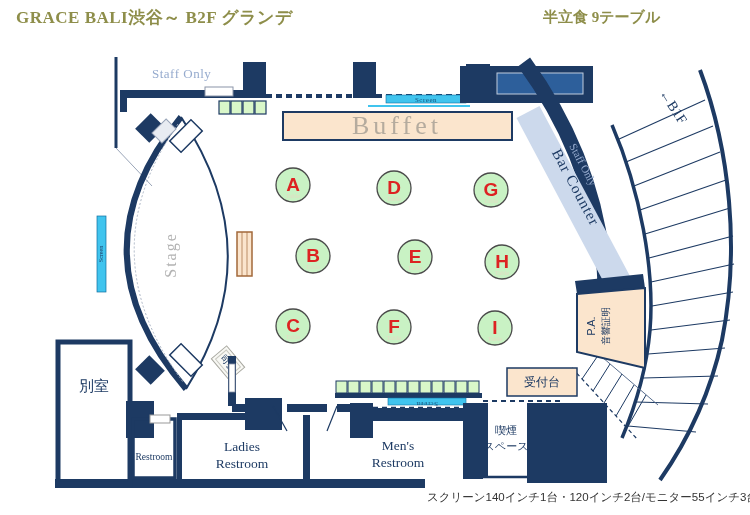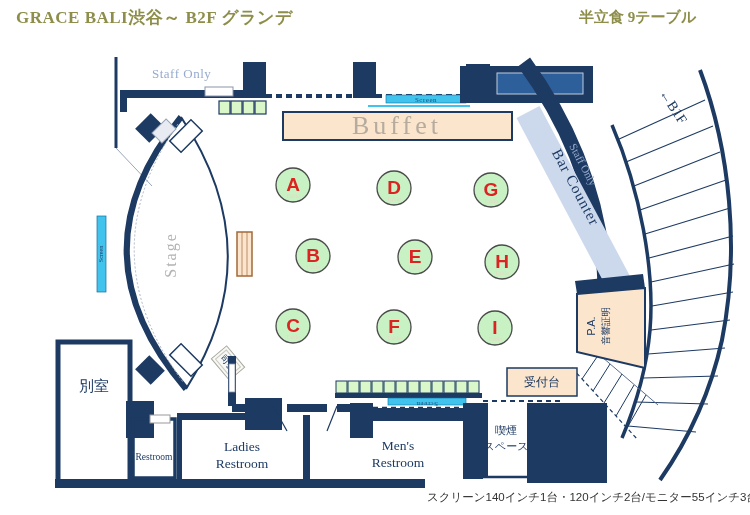--- a/index.html
+++ b/index.html
@@ -1,20 +1,20 @@
 <!DOCTYPE html>
 <html><head>
 <meta charset="utf-8">
 <style>
   html,body{margin:0;padding:0;background:#fff;}
   .canvas{position:relative;width:750px;height:515px;background:#ffffff;overflow:hidden;
           font-family:"Liberation Serif", serif;text-align:right;}
   .hdr{position:absolute;color:#8e8e4a;font-weight:bold;white-space:nowrap;}
   .title{left:16px;top:6px;font-size:17px;letter-spacing:.5px;}
-  .subtitle{left:543px;top:8px;font-size:15px;margin-left:36px;}
+  .subtitle{left:543px;top:8px;font-size:15px;}
   .footnote{position:absolute;left:427px;top:490px;font-size:11.5px;color:#333;
             font-family:"Liberation Sans", sans-serif;white-space:nowrap;}
   svg{position:absolute;left:0;top:0;}
   svg text{font-family:"Liberation Serif", serif;fill:#1d3a63;}
   .staff{fill:#96abce;font-size:13px;letter-spacing:.5px;}
   .staff-r{fill:#96abce;font-size:11px;}
   .wallstroke{stroke:#1d3a63;fill:none;}
   .roomlabel{font-size:13.5px;}
   .jp{font-family:"Liberation Sans", sans-serif;}
   .tletter{font-family:"Liberation Sans", sans-serif;font-weight:bold;font-size:19px;

